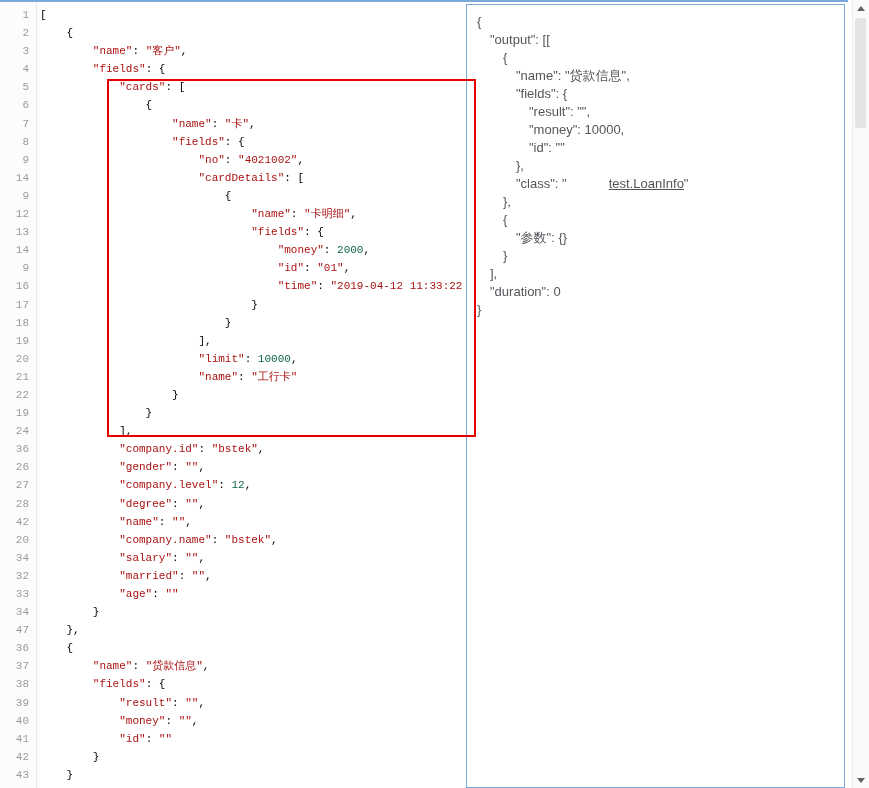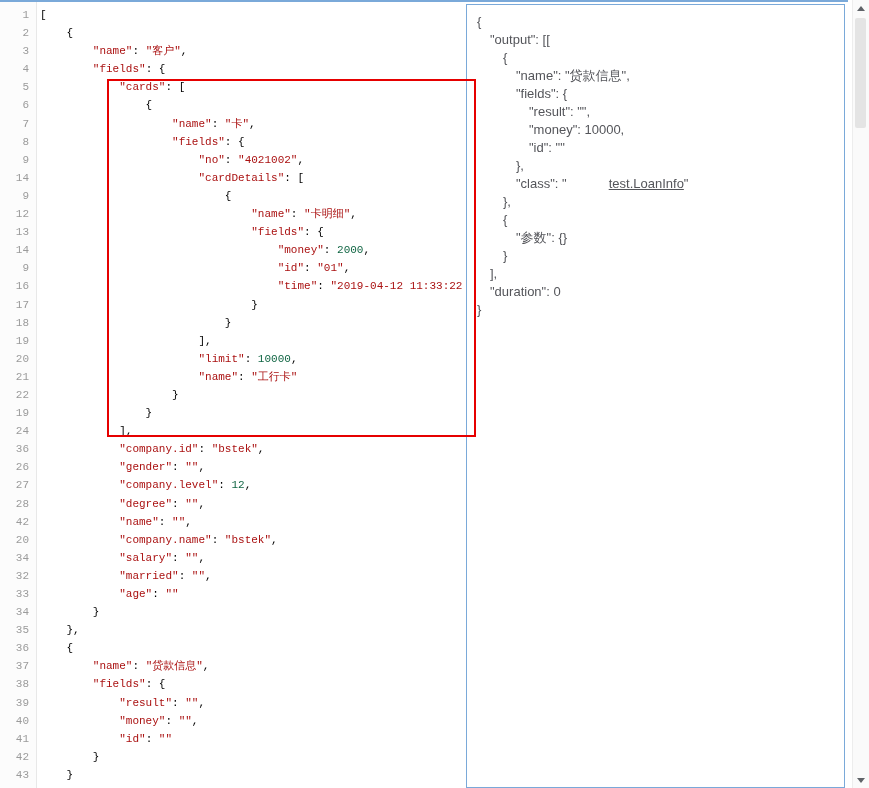--- a/index.html
+++ b/index.html
@@ -87,21 +87,21 @@
         <div class="gutter-line">36</div>
         <div class="gutter-line">26</div>
         <div class="gutter-line">27</div>
         <div class="gutter-line">28</div>
         <div class="gutter-line">42</div>
         <div class="gutter-line">20</div>
         <div class="gutter-line">34</div>
         <div class="gutter-line">32</div>
         <div class="gutter-line">33</div>
         <div class="gutter-line">34</div>
-        <div class="gutter-line">35</div>
+        <div class="gutter-line">47</div>
         <div class="gutter-line">36</div>
         <div class="gutter-line">37</div>
         <div class="gutter-line">38</div>
         <div class="gutter-line">39</div>
         <div class="gutter-line">40</div>
         <div class="gutter-line">41</div>
         <div class="gutter-line">42</div>
         <div class="gutter-line">43</div>
       </div>
     <div class="code">

